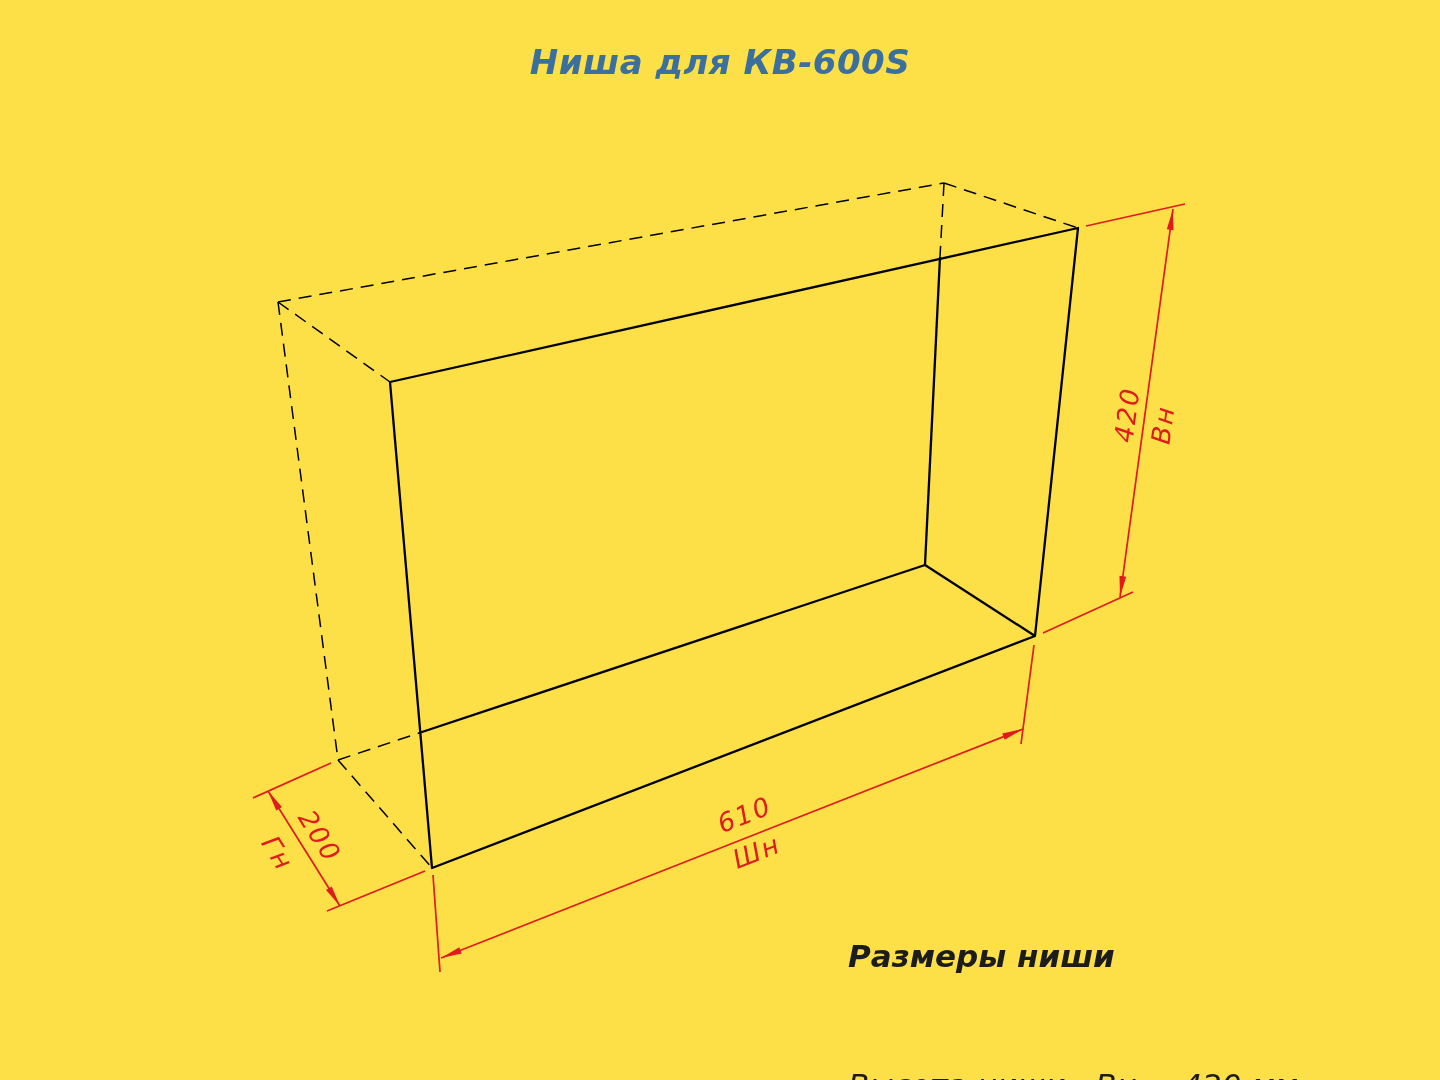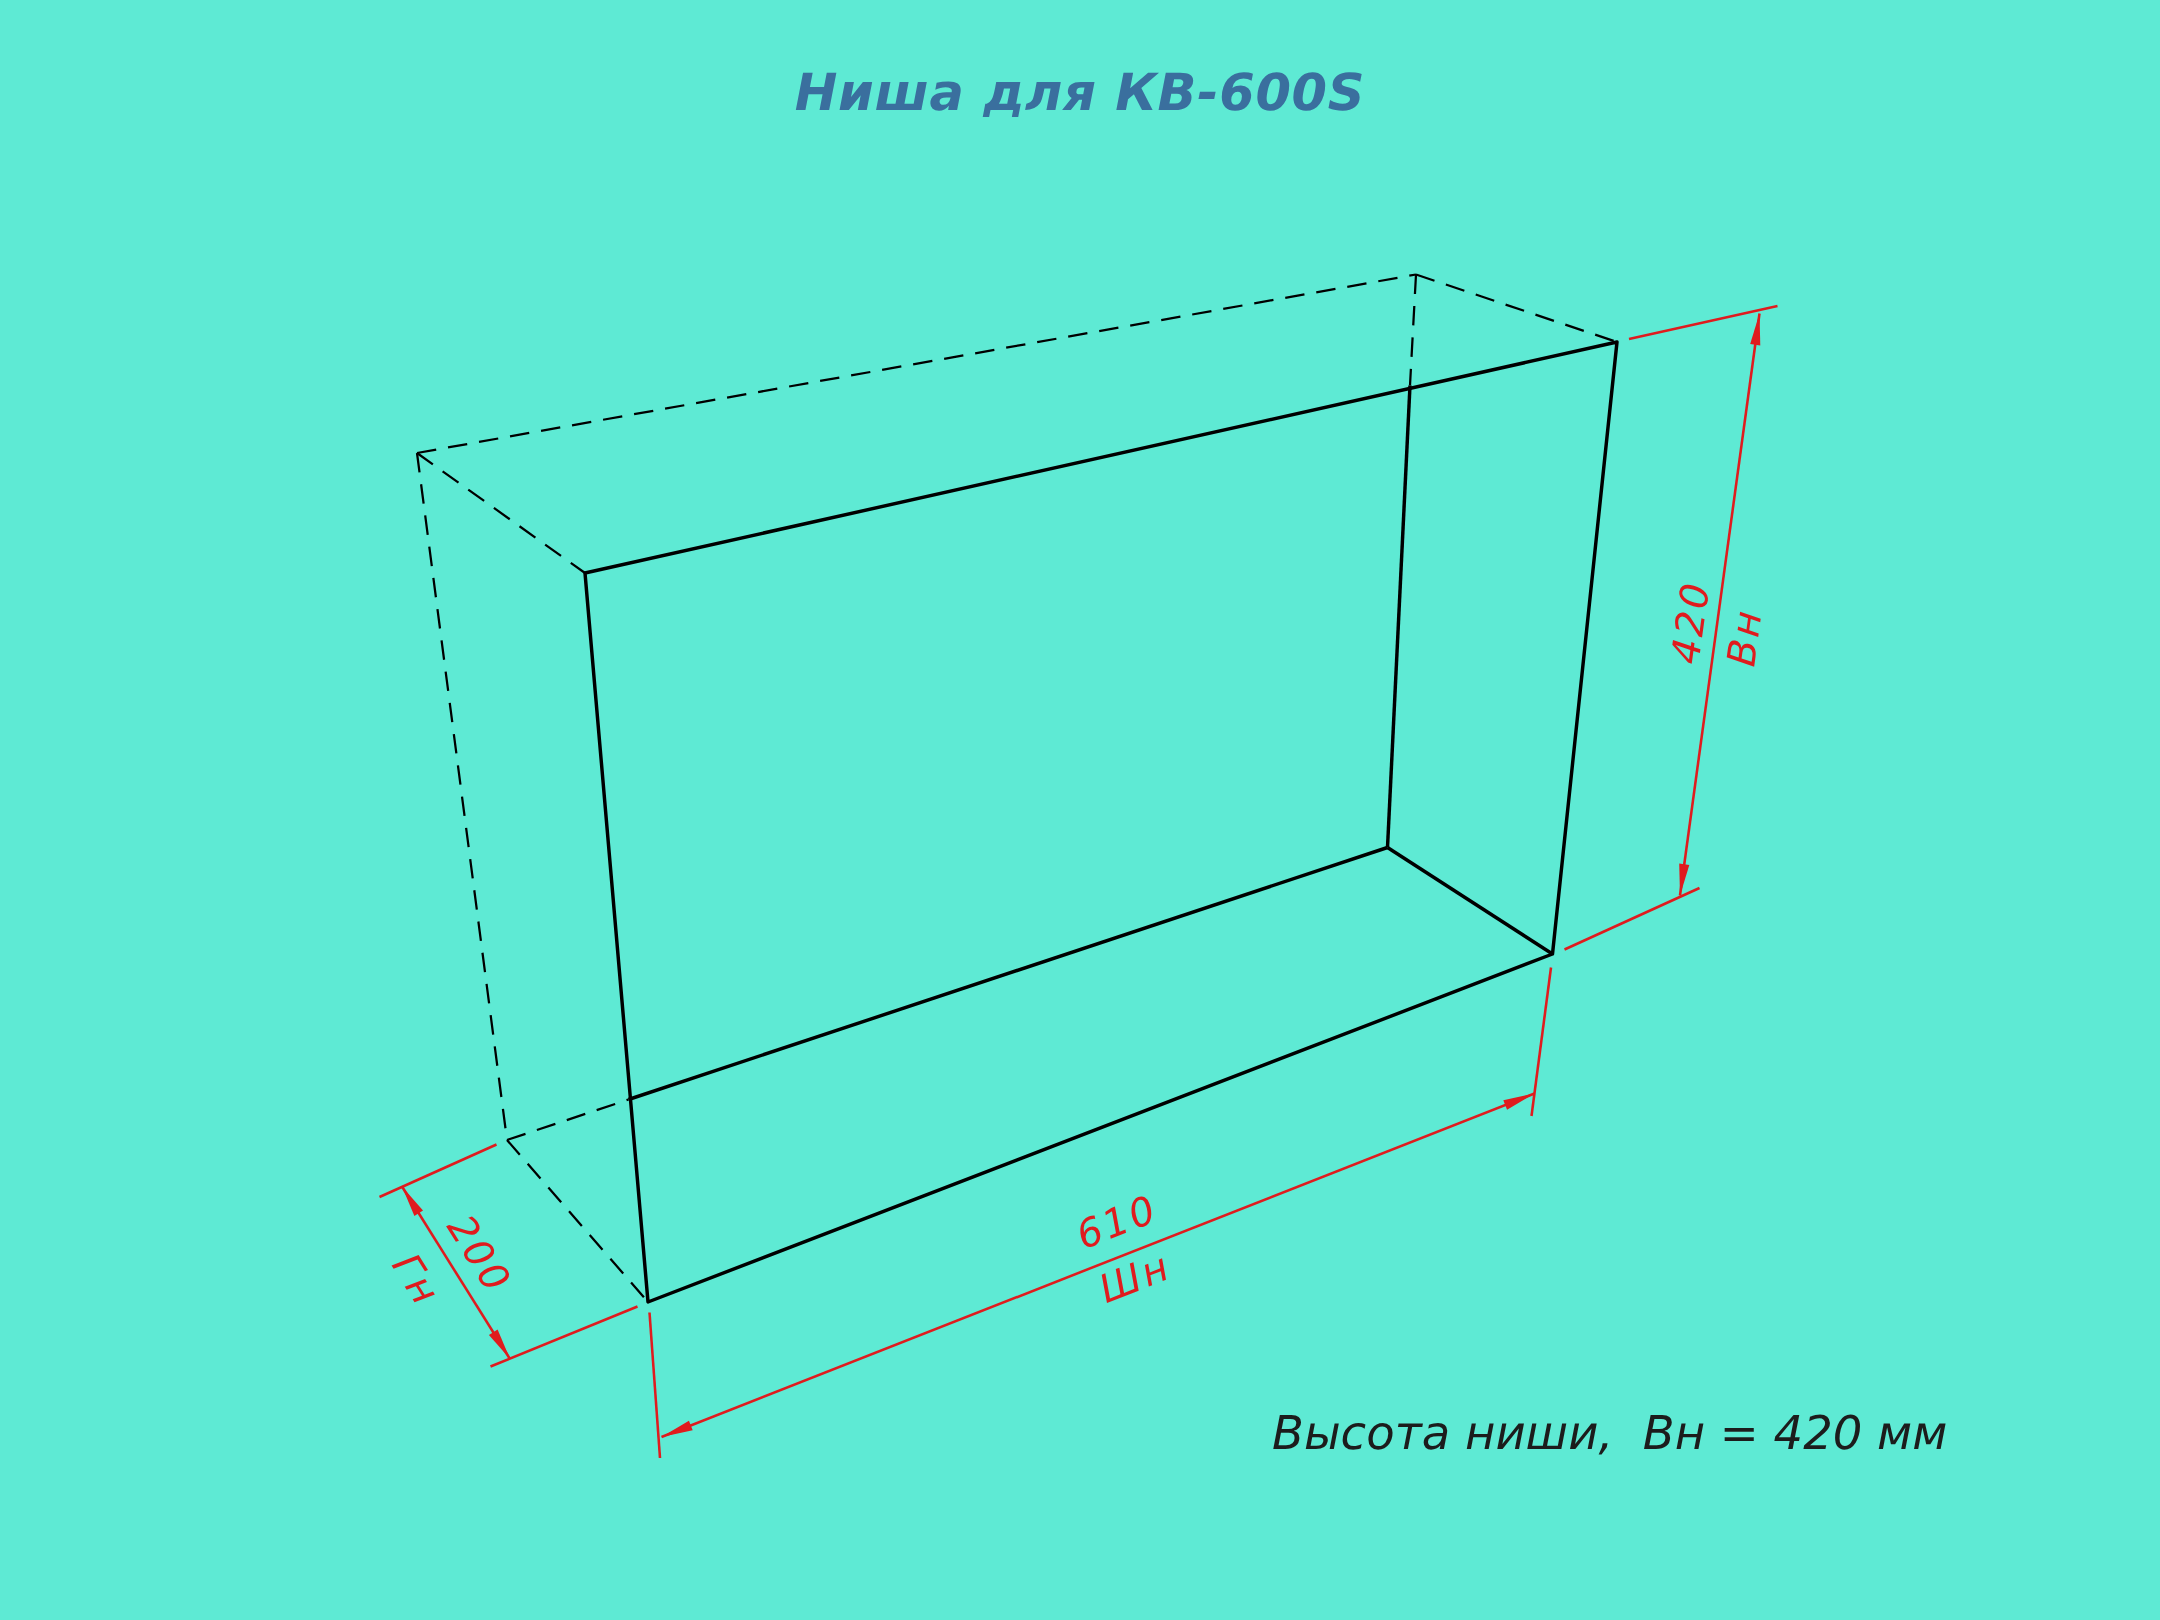--- a/index.html
+++ b/index.html
@@ -10,21 +10,21 @@
   body {
     width: 1440px;
     height: 1080px;
     position: relative;
     overflow: hidden;
     font-family: "DejaVu Sans", "Liberation Sans", sans-serif;
   }
   .page {
     position: absolute;
     inset: 0;
-    background: #5eead4;
+    background: #fde047;
   }
   .drawing-title {
     position: absolute;
     left: 0;
     top: 42px;
     width: 1440px;
     text-align: center;
     font-size: 34px;
     font-style: italic;
     font-weight: bold;
@@ -129,18 +129,19 @@
     <g>
       <path class="ext-line" d="M331,763 L253,798"></path>
       <path class="ext-line" d="M425,871 L327,911"></path>
       <path class="dim-line" marker-start="url(#dimArrow)" marker-end="url(#dimArrow)" d="M268,791 L340,906"></path>
       <text class="dim-text" x="312" y="841" text-anchor="middle" transform="rotate(58 312 841)">200</text>
       <text class="dim-text" x="270" y="858" text-anchor="middle" transform="rotate(58 270 858)">Гн</text>
     </g>
   </svg>
 
   <div class="legend">
+    <div class="legend-heading">Размеры ниши</div>
     <div class="legend-line">Высота ниши,  Вн = 420 мм</div>
     
     
   </div>
 
 </div>
 
 </body></html>

